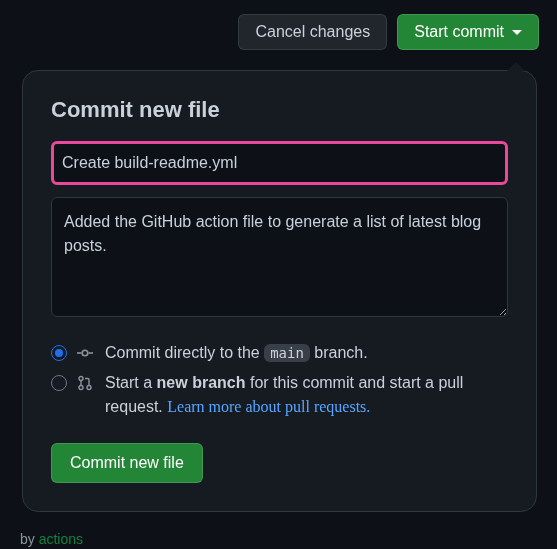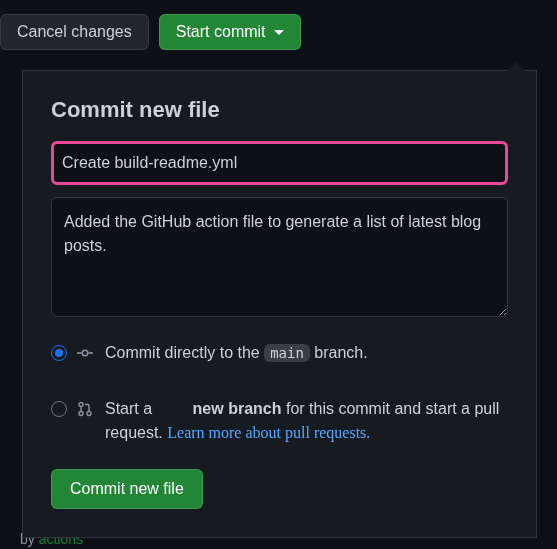--- a/index.html
+++ b/index.html
@@ -7,20 +7,21 @@
       font-family: -apple-system, BlinkMacSystemFont, "Segoe UI", Helvetica, Arial, sans-serif;
       background: #0d1117;
       color: #c9d1d9;
       width: 557px;
       height: 549px;
       overflow: hidden;
       position: relative;
     }
     .toolbar {
       display: flex;
+      justify-content: flex-end;
       gap: 10px;
       padding: 14px 18px 0 0;
     }
     .btn {
       padding: 8px 16px;
       border-radius: 6px;
       font-size: 16px;
       font-weight: 500;
       border: 1px solid rgba(240,246,252,0.1);
       cursor: pointer;
@@ -53,21 +54,21 @@
       border-bottom: 9px solid #161b22;
       z-index: 11;
     }
     .popover {
       position: absolute;
       top: 70px;
       left: 22px;
       right: 20px;
       background: #161b22;
       border: 1px solid #30363d;
-      border-radius: 0;
+      border-radius: 16px;
       padding: 26px 28px 28px 28px;
       z-index: 10;
     }
     .popover h2 {
       color: #c9d1d9;
       font-size: 22px;
       font-weight: 600;
       margin-bottom: 18px;
     }
     .input {
@@ -88,21 +89,21 @@
       border-radius: 6px;
       color: #c9d1d9;
       padding: 12px;
       font-size: 16px;
       font-family: inherit;
       resize: vertical;
       min-height: 120px;
       margin-bottom: 20px;
       line-height: 1.5;
     }
-    .radio-group { display: flex; flex-direction: column; gap: 32px; margin-bottom: 24px; }
+    .radio-group { display: flex; flex-direction: column; gap: 6px; margin-bottom: 24px; }
     .radio-row {
       display: flex;
       align-items: flex-start;
       gap: 10px;
     }
     .radio {
       width: 16px; height: 16px;
       border-radius: 50%;
       border: 1px solid #6e7681;
       margin-top: 4px;
@@ -123,21 +124,21 @@
     }
     .icon-slot { width: 18px; flex-shrink: 0; display: flex; align-items: center; margin-top: 4px; color: #8b949e; }
     .radio-label { font-size: 16px; color: #c9d1d9; line-height: 1.5; flex: 1; }
     .radio-label code {
       background: rgba(110,118,129,0.4);
       padding: 1px 6px;
       border-radius: 6px;
       font-family: ui-monospace, SFMono-Regular, Menlo, monospace;
       font-size: 14px;
     }
-    .radio-label .bold { font-weight: 600; margin-left: 36px; }
+    .radio-label .bold { font-weight: 600; }
     .radio-label a { color: #58a6ff; text-decoration: none; cursor: pointer; font-family: Liberation Serif, serif; }
     .commit-btn {
       background: #238636;
       border: 1px solid rgba(240,246,252,0.15);
       color: #fff;
       padding: 10px 18px;
       border-radius: 6px;
       font-size: 16px;
       font-weight: 500;
       cursor: pointer;

